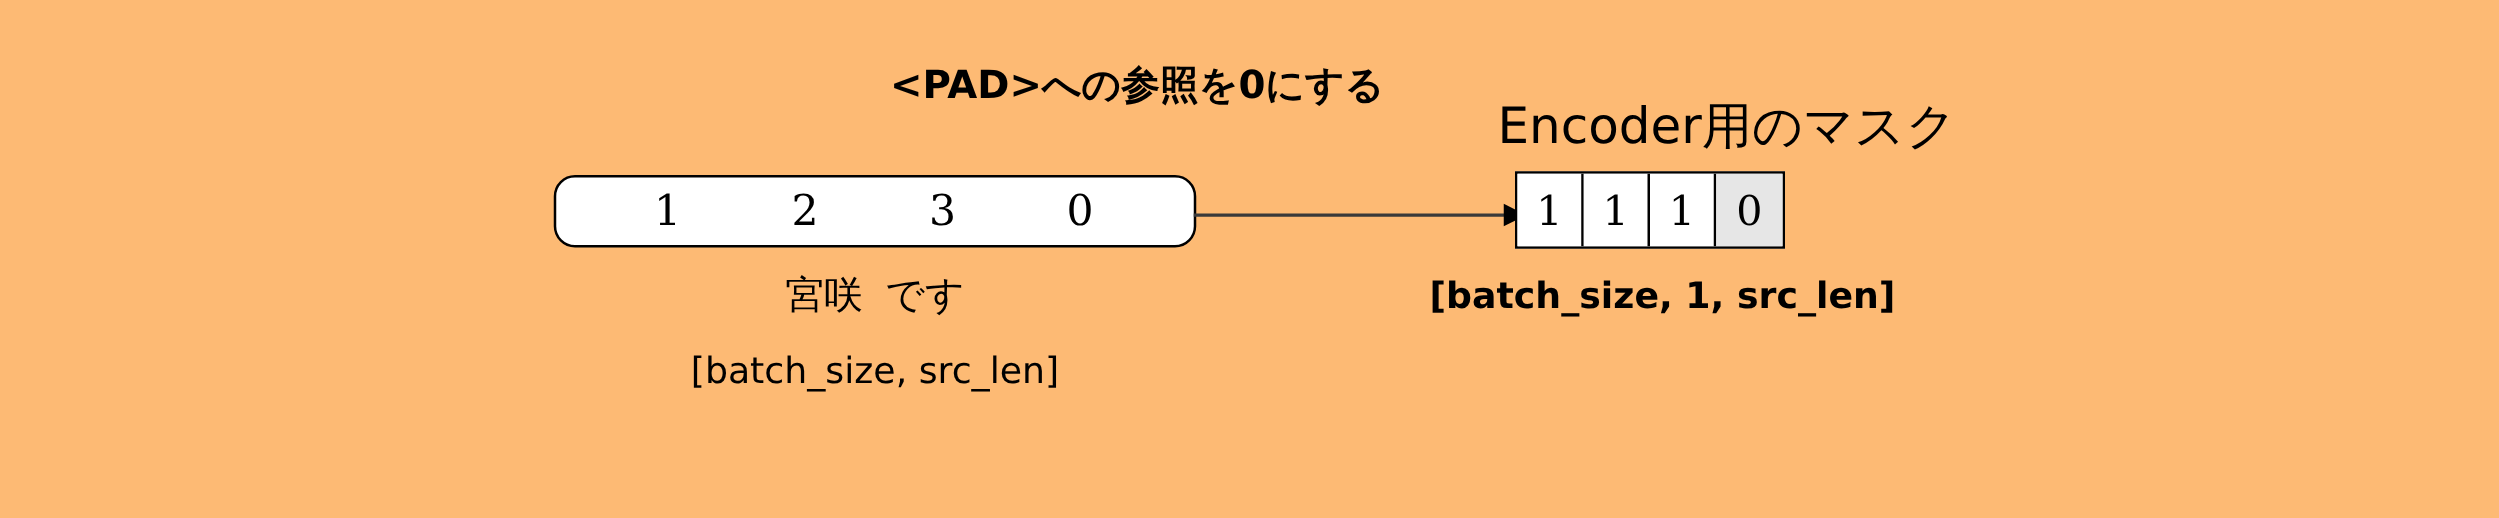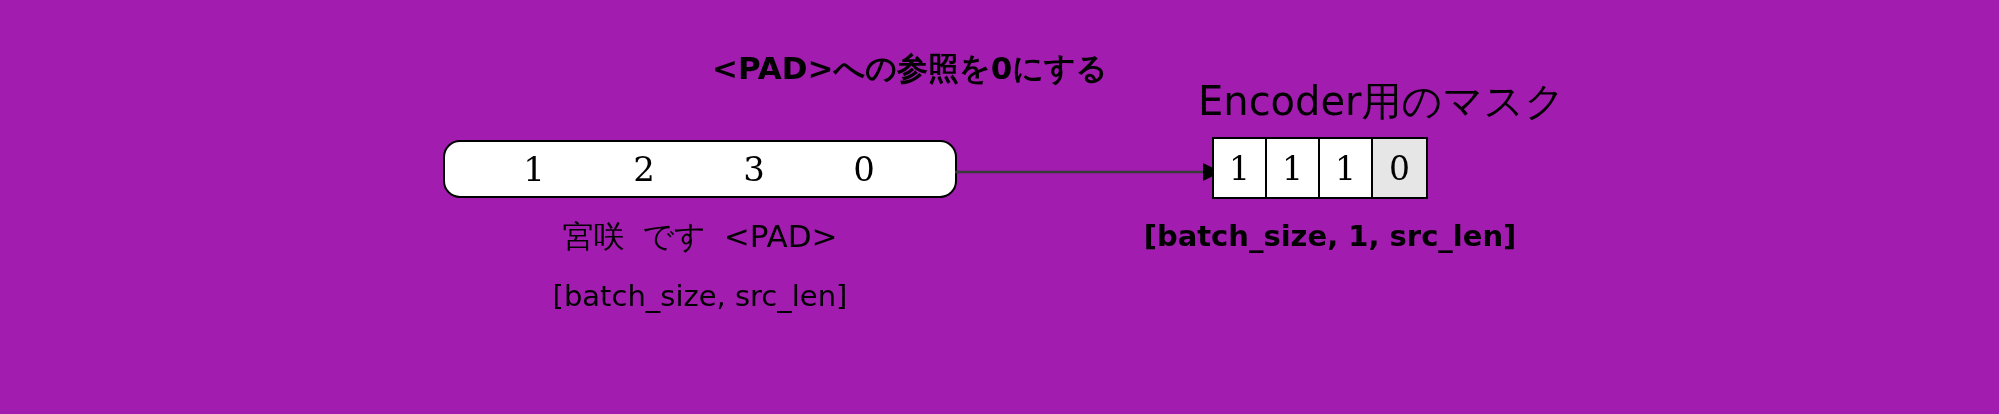--- a/index.html
+++ b/index.html
@@ -11,21 +11,21 @@
     width: 1999px;
     height: 414px;
     overflow: hidden;
     font-family: "DejaVu Sans", "Liberation Sans", sans-serif;
     color: #000000;
   }
   #canvas {
     position: relative;
     width: 1999px;
     height: 414px;
-    background: #a21caf;
+    background: #fdba74;
   }
   .title-inner {
     position: absolute;
     left: 712px;
     top: 50px;
     font-size: 31px;
     font-weight: bold;
     white-space: nowrap;
     line-height: 1.2;
   }
@@ -160,21 +160,20 @@
   <div class="seq-values">
     <span class="cellnum">1</span>
     <span class="cellnum">2</span>
     <span class="cellnum">3</span>
     <span class="cellnum">0</span>
   </div>
 
   <div class="token-row">
     <span class="token">宮咲</span>
     <span class="token">です</span>
-    <span class="token">&lt;PAD&gt;</span>
   </div>
 
   <div class="shape-left">[batch_size, src_len]</div>
 
   <svg class="arrow-svg" viewBox="0 0 270 40" xmlns="http://www.w3.org/2000/svg">
     <line x1="0" y1="20" x2="250" y2="20" stroke="#3a3a3a" stroke-width="2.6"></line>
     <polygon points="248,11 266,20 248,29" fill="#000000"></polygon>
   </svg>
 
   <div class="mask-grid">

